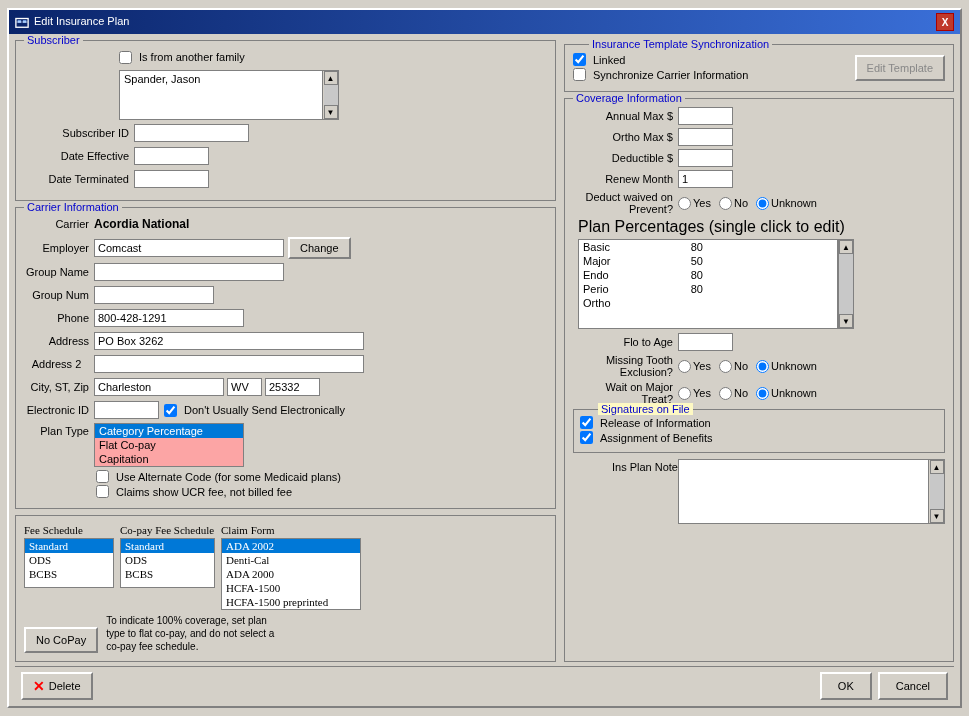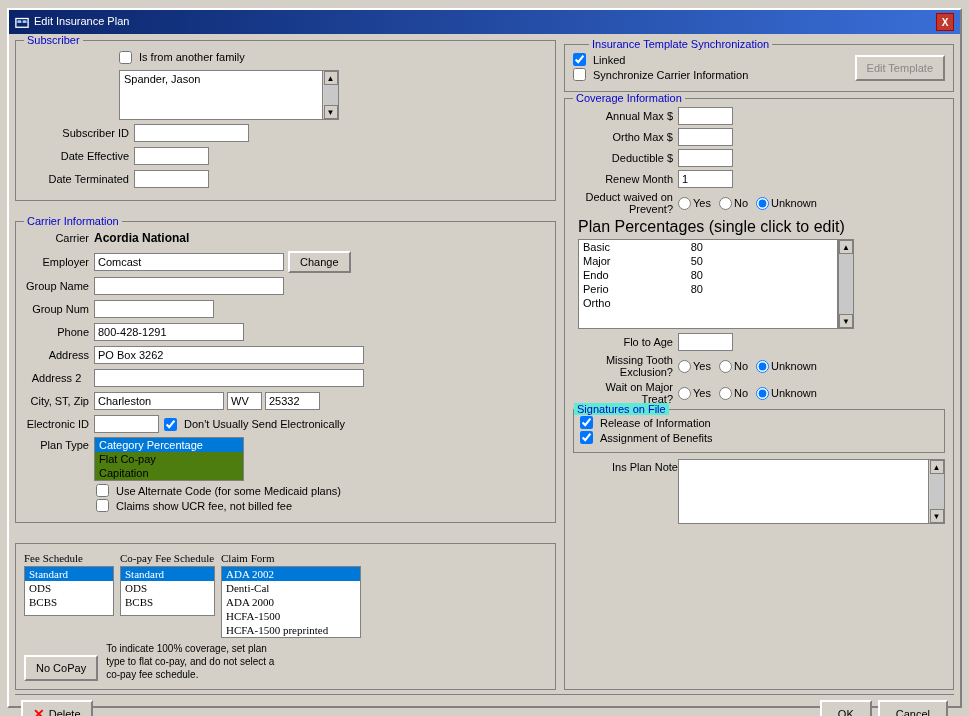--- a/index.html
+++ b/index.html
@@ -66,21 +66,21 @@
     }
     .main-content {
       display: flex;
       gap: 8px;
       flex: 1;
     }
     .left-panel {
       flex: 1;
       display: flex;
       flex-direction: column;
-      gap: 20px;
+      gap: 6px;
     }
     .right-panel {
       width: 390px;
       display: flex;
       flex-direction: column;
       gap: 6px;
     }
     .group-box {
       border: 1px solid #808080;
       background: #d4d0c8;
@@ -173,21 +173,21 @@
       font-family: inherit;
       white-space: nowrap;
     }
     .carrier-label {
       font-weight: bold;
       font-size: 12px;
     }
     .plan-type-list {
       width: 150px;
       border: 1px solid #808080;
-      background: #4d7c0f;
+      background: #fca5a5;
       font-size: 11px;
     }
     .plan-type-item {
       padding: 1px 4px;
       cursor: pointer;
     }
     .plan-type-item.selected {
       background: #0078d7;
       color: white;
     }
@@ -313,22 +313,22 @@
     }
     .signatures-box {
       border: 1px solid #808080;
       padding: 6px;
       position: relative;
       margin-top: 4px;
     }
     .signatures-title {
       position: absolute;
       top: -7px;
-      left: 0;
-      background: #5eead4;
+      left: 24px;
+      background: #fef9c3;
       padding: 0 3px;
       color: #0000cc;
       font-size: 11px;
     }
     .ins-note-label {
       font-size: 11px;
       text-align: right;
       width: 105px;
     }
     .ins-note-area {

